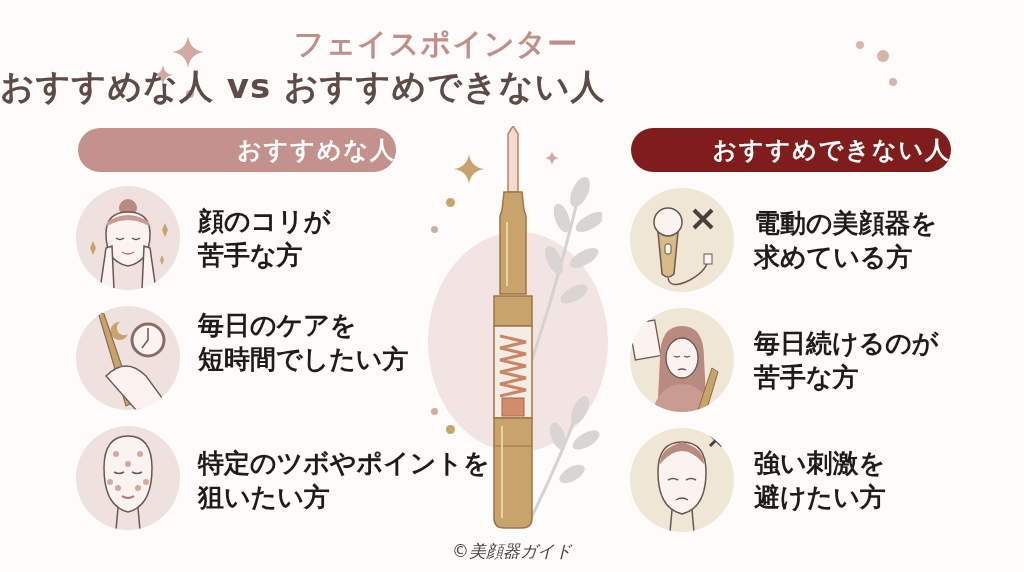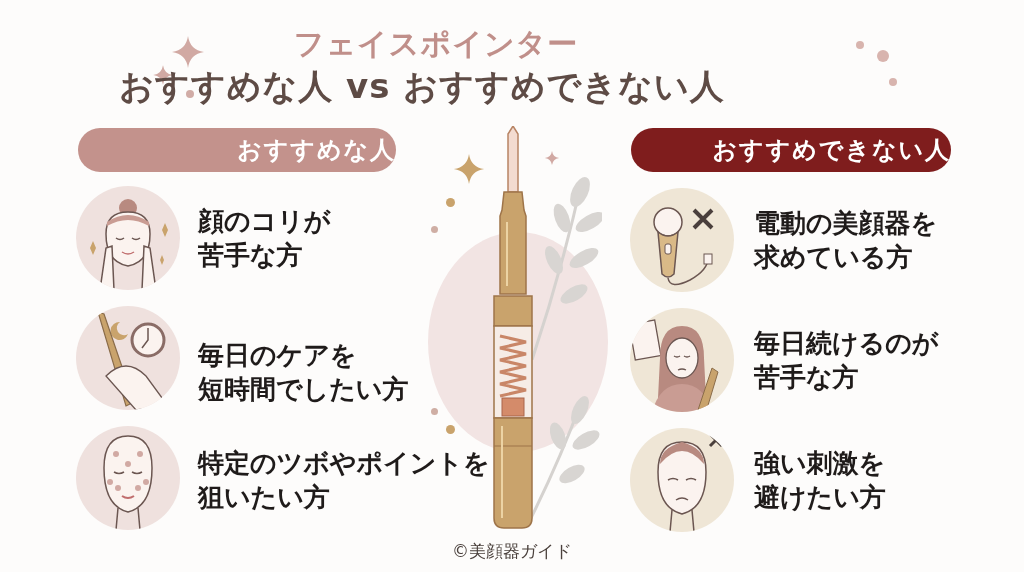--- a/index.html
+++ b/index.html
@@ -1,28 +1,28 @@
 <!DOCTYPE html>
 <html><head>
 <meta charset="utf-8">
 <style>
   html, body { margin:0; padding:0; }
   body { width:1024px; height:572px; background:#fdfcfb; font-family:"DejaVu Sans", sans-serif; position:relative; overflow:hidden; color:#2b2624; }
   .abs { position:absolute; }
   .title1 { left:0; width:872px; top:24px; text-align:center; font-size:30px; font-weight:bold; color:#c08f8a; letter-spacing:1px; }
-  .title2 { left:0; width:844px; top:64px; text-align:center; font-size:34px; font-weight:bold; color:#5e4b45; letter-spacing:1px; }
+  .title2 { left:0; width:844px; top:64px; text-align:left; font-size:34px; font-weight:bold; color:#5e4b45; letter-spacing:1px; }
   .pill { top:128px; height:44px; border-radius:22px; color:#fff; font-size:24px; font-weight:bold; text-align:right; line-height:44px; letter-spacing:2px; }
   .pill.left { left:78px; width:318px; background:#c3928c; }
   .pill.right { left:631px; width:320px; background:#7f1d1d; }
   .circle { width:104px; height:104px; border-radius:50%; overflow:hidden; }
   .circle.pink { background:#efe1de; }
   .circle.beige { background:#efe6d6; }
   .item-text { font-size:26px; line-height:34px; color:#1f1b1a; font-weight:bold; }
   .deco-circle { left:428px; top:232px; width:180px; height:220px; border-radius:50%; background:#f2e4e3; }
-  .footer { left:0; width:1024px; top:540px; text-align:center; font-size:17px; color:#4a403c; }
+  .footer { left:0; width:1024px; top:540px; text-align:center; font-size:17px; color:#4a403c;font-style:italic; }
 </style>
 </head>
 <body>
 
 <svg class="abs" style="left:170px;top:34px" width="36" height="36" viewBox="0 0 36 36">
     <path d="M18 2 Q20 16 34 18 Q20 20 18 34 Q16 20 2 18 Q16 16 18 2Z" fill="#d1a9a3"></path>
   </svg>
 <svg class="abs" style="left:152px;top:64px" width="22" height="22" viewBox="0 0 36 36">
     <path d="M18 2 Q20 16 34 18 Q20 20 18 34 Q16 20 2 18 Q16 16 18 2Z" fill="#d1a9a3"></path>
   </svg>
@@ -101,21 +101,21 @@
 
 <div class="abs circle pink" style="left:76px;top:306px">
   <svg width="104" height="104" viewBox="0 0 104 104">
     <circle cx="72" cy="34" r="16" fill="#fbf3ef" stroke="#8a6c66" stroke-width="3"></circle>
     <path d="M72 22 L72 34 L66 42" stroke="#6b5651" stroke-width="1.5" fill="none"></path>
     <path d="M44 16 a9 9 0 1 0 8 12 a7 7 0 1 1 -8 -12z" fill="#c9a36c"></path>
     <path d="M22 6 L28 8 L58 96 L50 100 Z" fill="#c9a36c" stroke="#8a6c4a" stroke-width="1.2"></path>
     <path d="M30 70 Q50 50 70 70 L92 100 L60 104 Z" fill="#fbf3ef" stroke="#6b5651" stroke-width="1.3"></path>
   </svg>
 </div>
-<div class="abs item-text" style="left:198px;top:338px">
+<div class="abs item-text" style="left:198px;top:308px">
   <div>毎日のケアを</div>
   <div>短時間でしたい方</div>
 </div>
 
 <div class="abs circle pink" style="left:76px;top:426px">
   <svg width="104" height="104" viewBox="0 0 104 104">
     <path d="M28 42 Q28 10 52 10 Q76 10 76 42 Q76 80 52 86 Q28 80 28 42Z" fill="#fbf3ef" stroke="#6b5651" stroke-width="1.5"></path>
     <path d="M40 104 L42 82 M64 104 L62 82" stroke="#6b5651" stroke-width="1.5"></path>
     <path d="M38 46 q5 3 10 0 M56 46 q5 3 10 0" stroke="#6b5651" stroke-width="1.5" fill="none"></path>
     <path d="M46 70 q6 4 12 0" stroke="#c06d6d" stroke-width="2" fill="none"></path>

